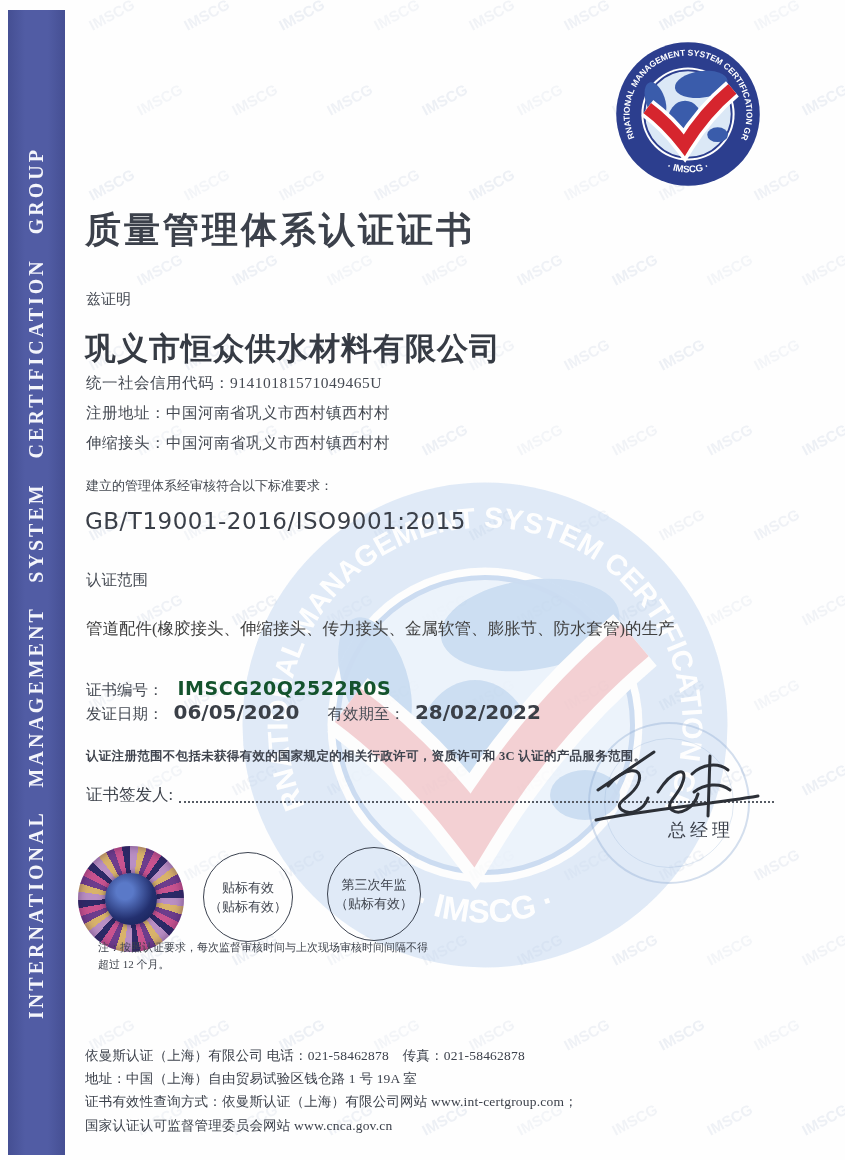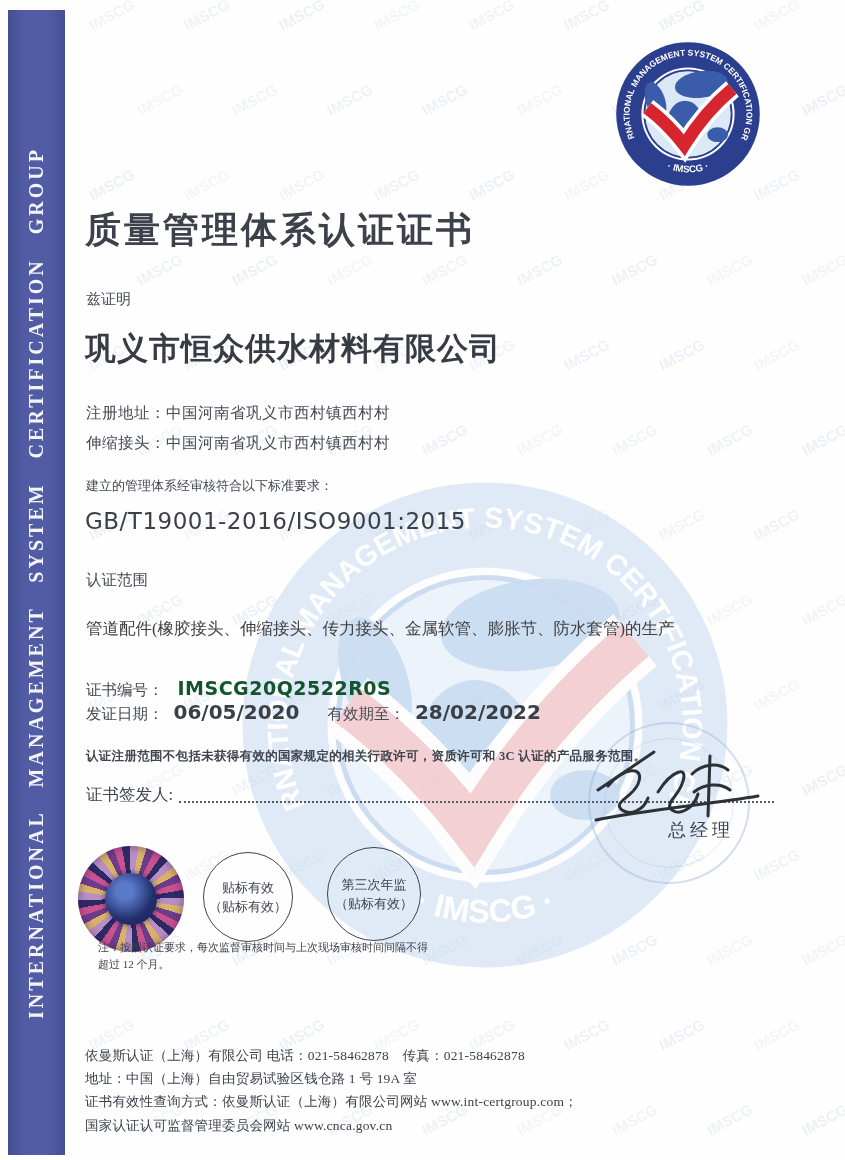--- a/index.html
+++ b/index.html
@@ -292,20 +292,21 @@
   </svg>
 
   <div class="holo">
     <div class="holo-globe"></div>
   </div>
 
   <div class="content">
     <div class="abs title">质量管理体系认证证书</div>
     <div class="abs certify">兹证明</div>
     <div class="abs company">巩义市恒众供水材料有限公司</div>
+    <div class="abs infoline credit">统一社会信用代码：91410181571049465U</div>
     <div class="abs infoline regaddr">注册地址：中国河南省巩义市西村镇西村村</div>
     <div class="abs infoline auditaddr">伸缩接头：中国河南省巩义市西村镇西村村</div>
     <div class="abs stdintro">建立的管理体系经审核符合以下标准要求：</div>
     <div class="abs standard">GB/T19001-2016/ISO9001:2015</div>
     <div class="abs scopelabel">认证范围</div>
     <div class="abs scopetext">管道配件(橡胶接头、伸缩接头、传力接头、金属软管、膨胀节、防水套管)的生产</div>
 
     <div class="abs row certno-row">
       <span class="certno-label">证书编号：</span>
       <span class="certno-value">IMSCG20Q2522R0S</span>

